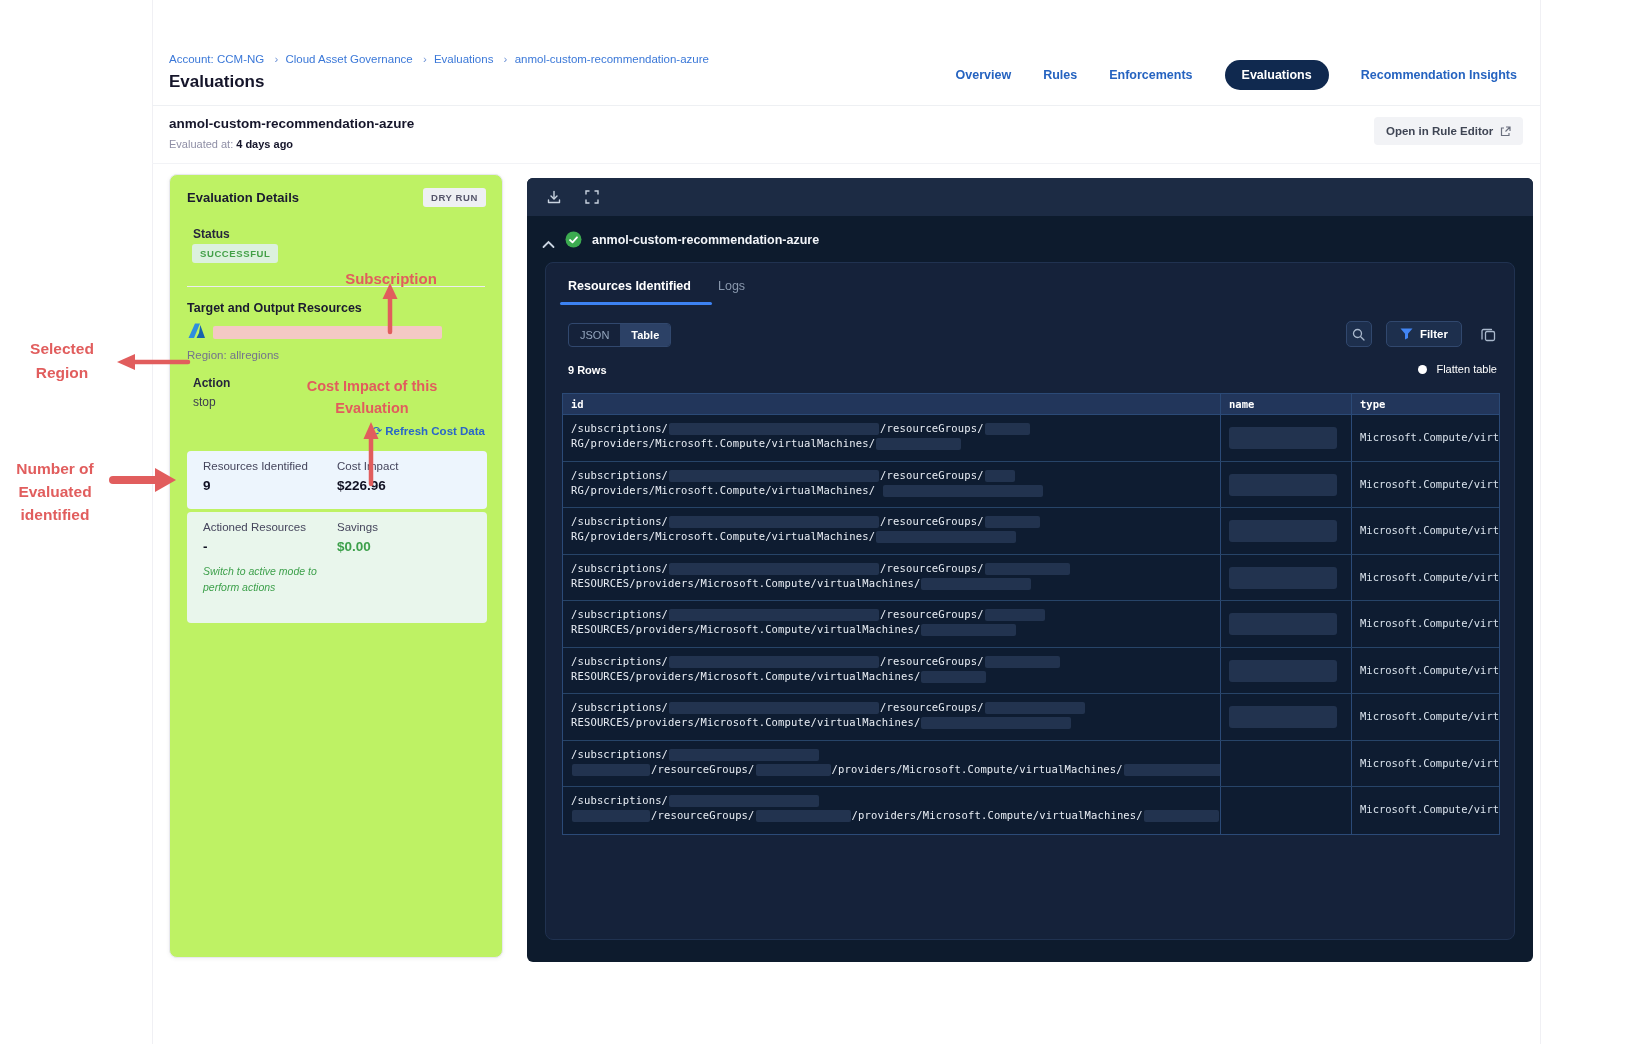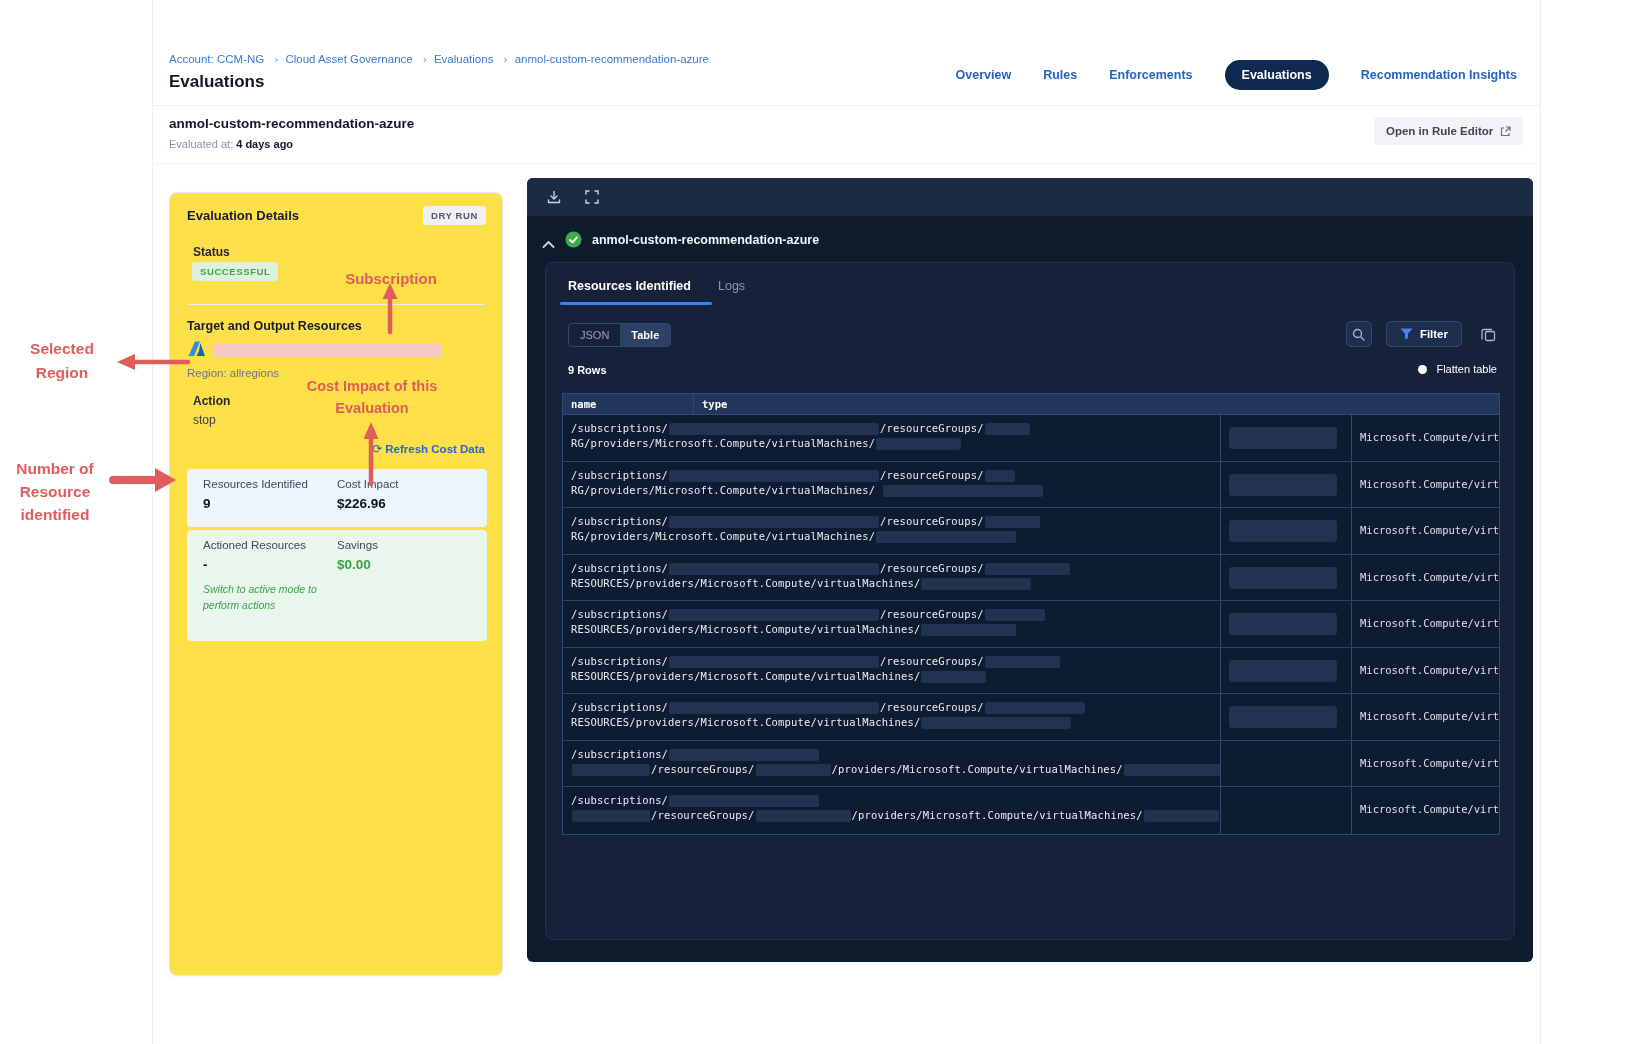--- a/index.html
+++ b/index.html
@@ -22,21 +22,21 @@
   .nav-item.pill { background:#10294f; color:#ffffff; border-radius:16px; padding:8px 17px; }
 
   
   .sub-title { position:absolute; left:169px; top:116px; font-size:13.5px; font-weight:700; color:#15152a; }
   .evaluated { position:absolute; left:169px; top:138px; font-size:11px; color:#8f8fa6; }
   .evaluated b { color:#15152a; font-weight:700; margin-left:3px;text-align:center; }
   .rule-editor-btn { position:absolute; left:1374px; top:117px; height:28px; display:flex; align-items:center; gap:7px;
     background:#f2f3f6; border-radius:4px; padding:0 12px; font-size:11.5px; font-weight:700; color:#3f4554; cursor:pointer; }
 
   
-  .card { position:absolute; left:169px; top:192px; width:334px; height:784px; background:#fde047;
+  .card { position:absolute; left:169px; top:174px; width:334px; height:784px; background:#bef264;
     border:1px solid #e8e8ee; border-radius:8px; box-shadow:0 1px 4px rgba(20,20,40,.06); }
   .card .ed-title { position:absolute; left:17px; top:15px; font-size:13px; font-weight:700; color:#1b1b30; }
   .badge { font-size:9.5px; font-weight:700; letter-spacing:.6px; border-radius:3px; padding:4px 8px; }
   .badge.dryrun { position:absolute; right:16px; top:13px; background:#eef0f3; color:#55556a; }
   .badge.success { position:absolute; left:22px; top:69px; background:#dcf1de; color:#43a047; }
   .status-label { position:absolute; left:23px; top:52px; font-size:12px; font-weight:600; color:#26263c; }
   .card-divider { position:absolute; left:17px; right:17px; top:111px; height:1px; background:#ececf1; }
   .target-title { position:absolute; left:17px; top:126px; font-size:12.5px; font-weight:700; color:#1b1b30; }
   .azure-icon { position:absolute; left:17px; top:148px; }
   .sub-redact { position:absolute; left:43px; top:151px; width:229px; height:13px; background:#f4c9c5; border-radius:2px; }
@@ -197,21 +197,21 @@
   </div>
 
   <div class="ann subscription">Subscription</div>
   <div class="ann selected">
     <span>Selected</span><br><span>Region</span>
   </div>
   <div class="ann costimp">
     <span>Cost Impact of this</span><br><span>Evaluation</span>
   </div>
   <div class="ann number">
-    <span>Number of</span><br><span>Resource</span><br><span>identified</span>
+    <span>Number of</span><br><span>Evaluated</span><br><span>identified</span>
   </div>
 
   <svg class="arrow-layer" width="1648" height="1044" viewBox="0 0 1648 1044">
     <g stroke="#e15d5d" fill="#e15d5d" stroke-linecap="round">
       <line x1="390" y1="298" x2="390" y2="332" stroke-width="4.5"></line>
       <polygon points="390,283 382.5,299 397.5,299" stroke="none"></polygon>
       <line x1="371" y1="438" x2="371" y2="484" stroke-width="4.5"></line>
       <polygon points="371,422 363.5,439 378.5,439" stroke="none"></polygon>
       <line x1="134" y1="362" x2="188" y2="362" stroke-width="4.5"></line>
       <polygon points="117,362 135,354 135,370" stroke="none"></polygon>
@@ -290,20 +290,21 @@
       </div>
 
       <div class="rows-count">9 Rows</div>
       <div class="flatten">
         <div class="flatten-dot"></div>
         <span>Flatten table</span>
       </div>
 
       <div class="tbl">
         <div class="thead">
+            <div class="tcell th c-id">id</div>
             <div class="tcell th c-name">name</div>
             <div class="tcell th c-type">type</div>
           </div>
         <div class="tbody">
             <div class="trow">
               <div class="tcell c-id">
                 <div class="mono-line l1"><span>/subscriptions/</span><span class="redact" style="width: 210px;"></span><span>/resourceGroups/</span><span class="redact" style="width: 45px;"></span></div>
                 <div class="mono-line"><span>RG/providers/Microsoft.Compute/virtualMachines/</span><span class="redact" style="width: 85px;"></span></div>
               </div>
               <div class="tcell c-name" style="padding-left: 0px;">

